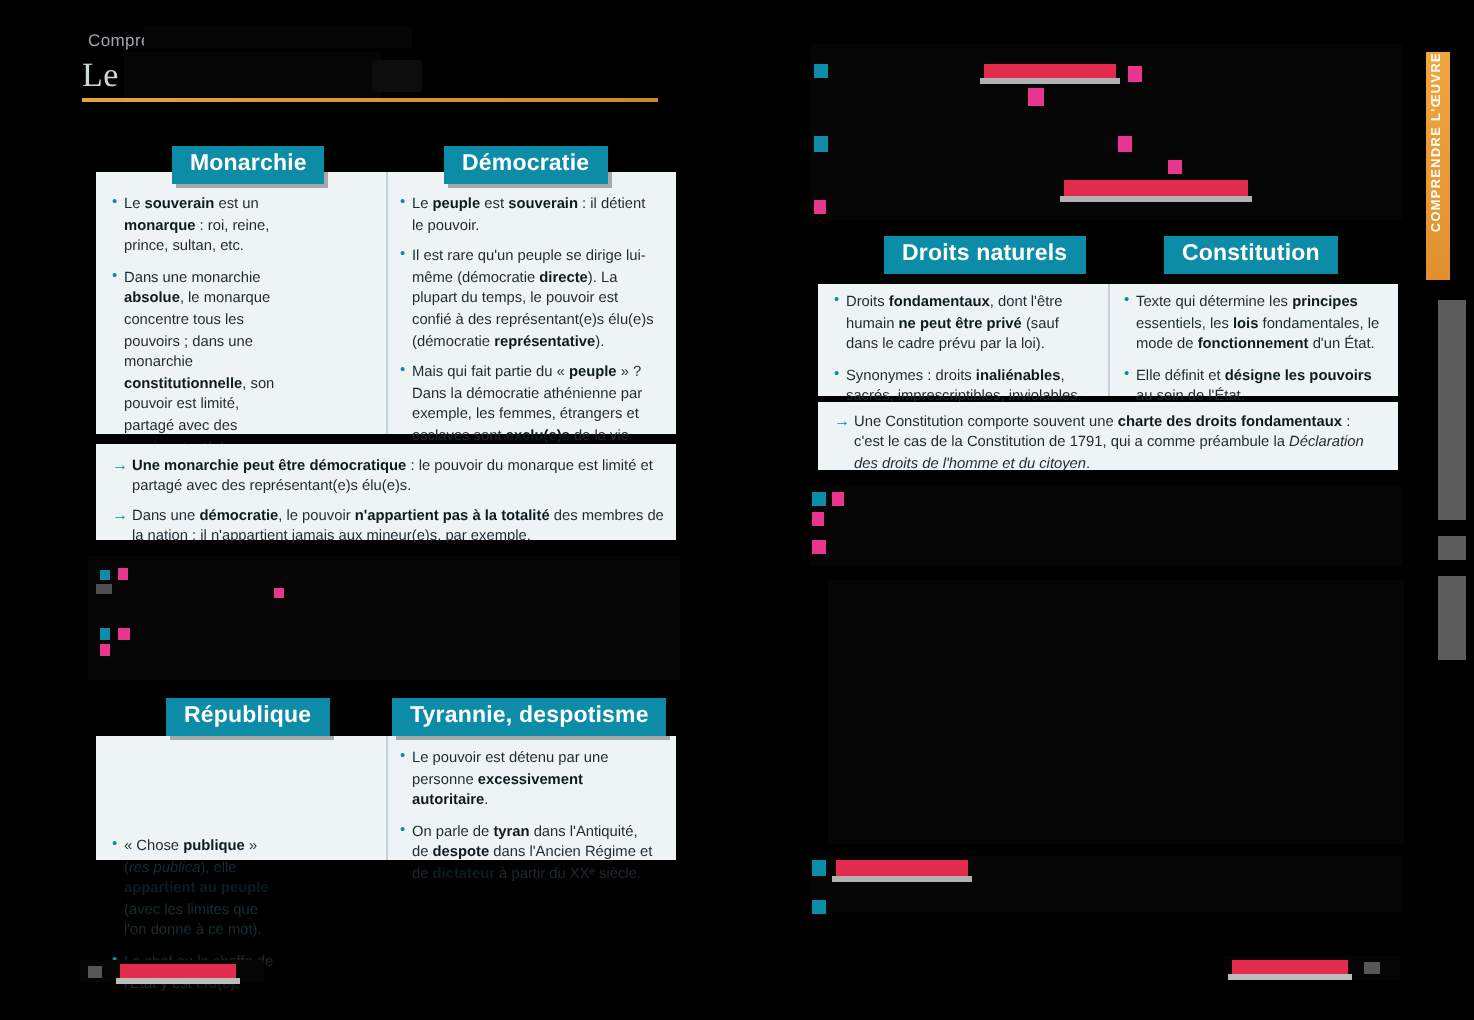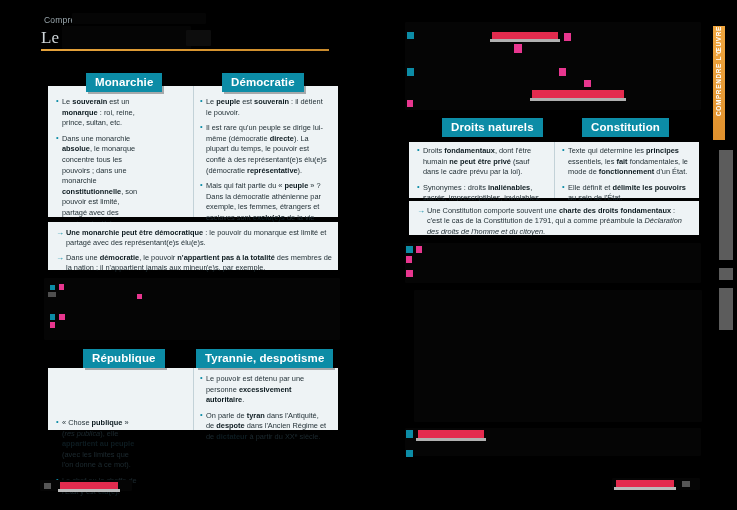--- a/index.html
+++ b/index.html
@@ -210,22 +210,22 @@
     <div class="chip" style="left:210px;top:118px;">Constitution</div>
 
     <div class="col" style="left:45px;top:146px;width:128px;">
       <ul class="bullets">
           <li><span>Droits </span><b>fondamentaux</b><span>, dont l'être humain </span><b>ne peut être privé</b><span> (sauf dans le cadre prévu par la loi).</span></li>
           <li><span>Synonymes : droits </span><b>inaliénables</b><span>, sacrés, imprescriptibles, inviolables.</span></li>
         </ul>
     </div>
     <div class="col" style="left:190px;top:146px;width:128px;">
       <ul class="bullets">
-          <li><span>Texte qui détermine les </span><b>principes</b><span> essentiels, les </span><b>fait</b><span> fondamentales, le mode de </span><b>fonctionnement</b><span> d'un État.</span></li>
-          <li><span>Elle définit et </span><b>délimite les pouvoirs</b><span> au sein de l'État.</span></li>
+          <li><span>Texte qui détermine les </span><b>principes</b><span> essentiels, les </span><b>lois</b><span> fondamentales, le mode de </span><b>fonctionnement</b><span> d'un État.</span></li>
+          <li><span>Elle définit et </span><b>désigne les pouvoirs</b><span> au sein de l'État.</span></li>
         </ul>
     </div>
 
     <div class="concl" style="left:37px;top:201px;width:290px;height:34px;padding:5px 8px 0 8px;box-sizing:border-box;">
         <p><span>Une Constitution comporte souvent une </span><b>charte des droits fondamentaux</b><span> : c'est le cas de la Constitution de 1791, qui a comme préambule la </span><i>Déclaration des droits de l'homme et du citoyen</i><span>.</span></p>
       </div>
 
     <div class="redact" style="left:33px;top:243px;width:296px;height:40px;"></div>
     <div class="mark mark-teal" style="left:34px;top:246px;width:7px;height:7px;"></div>
     <div class="mark mark-pink" style="left:44px;top:246px;width:6px;height:7px;"></div>

